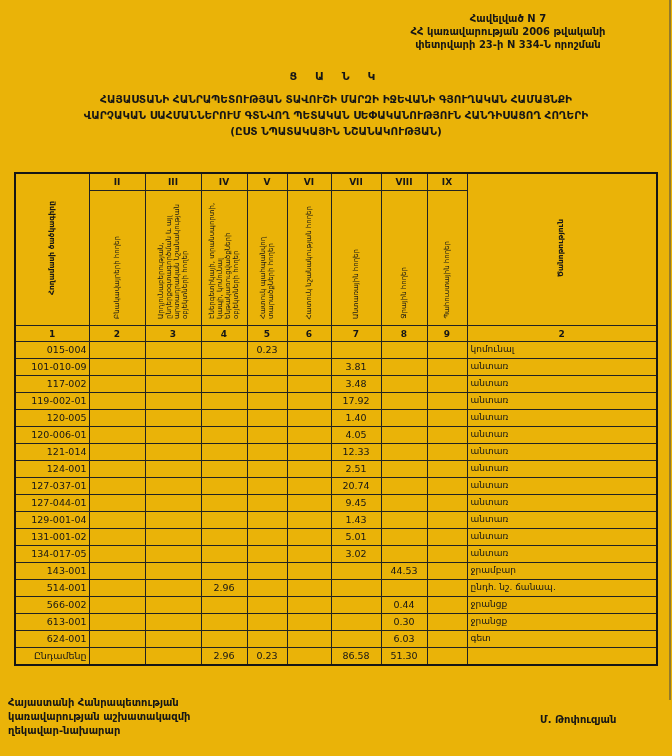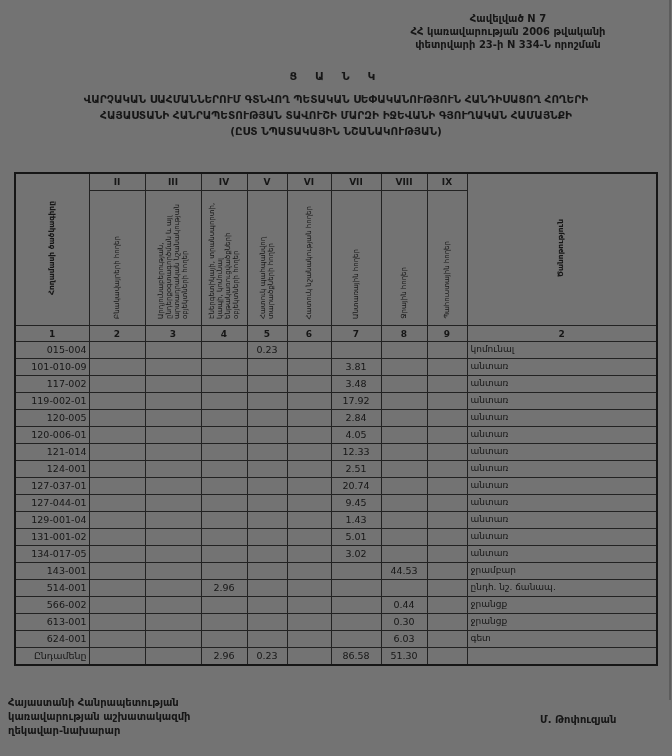--- a/index.html
+++ b/index.html
@@ -1,18 +1,18 @@
 <!DOCTYPE html>
 <html><head>
 <meta charset="utf-8">
 <style>
   html,body { margin:0; padding:0; background:#ddd; }
   .page {
     position:relative; width:672px; height:756px;
-    background:#737373; color:#161616; overflow:hidden;
+    background:#eab308; color:#161616; overflow:hidden;
     font-family:"DejaVu Sans", sans-serif;
   }
   
   .appendix {
     position:absolute; top:12px; left:408px; width:200px;
     text-align:center; font-size:10px; font-weight:bold; line-height:1.3;
   }
   
   .title-wrap { position:absolute; top:70px; left:0; width:672px; text-align:center; font-weight:bold; }
   .title-main { font-size:11px; letter-spacing:7px; margin-bottom:9px; }
@@ -58,22 +58,22 @@
 <div class="page">
 
   <div class="appendix">
     <div>Հավելված N 7</div>
     <div>ՀՀ կառավարության 2006 թվականի</div>
     <div>փետրվարի 23-ի N 334-Ն որոշման</div>
   </div>
 
   <div class="title-wrap">
     <div class="title-main">Ց Ա Ն Կ</div>
+    <div class="title-line">ՀԱՅԱՍՏԱՆԻ ՀԱՆՐԱՊԵՏՈՒԹՅԱՆ ՏԱՎՈՒՇԻ ՄԱՐԶԻ ԻՋԵՎԱՆԻ ԳՅՈՒՂԱԿԱՆ ՀԱՄԱՅՆՔԻ</div>
     <div class="title-line">ՎԱՐՉԱԿԱՆ ՍԱՀՄԱՆՆԵՐՈՒՄ ԳՏՆՎՈՂ ՊԵՏԱԿԱՆ ՍԵՓԱԿԱՆՈՒԹՅՈՒՆ ՀԱՆԴԻՍԱՑՈՂ ՀՈՂԵՐԻ</div>
-    <div class="title-line">ՀԱՅԱՍՏԱՆԻ ՀԱՆՐԱՊԵՏՈՒԹՅԱՆ ՏԱՎՈՒՇԻ ՄԱՐԶԻ ԻՋԵՎԱՆԻ ԳՅՈՒՂԱԿԱՆ ՀԱՄԱՅՆՔԻ</div>
     <div class="title-line">(ԸՍՏ ՆՊԱՏԱԿԱՅԻՆ ՆՇԱՆԱԿՈՒԹՅԱՆ)</div>
   </div>
 
   <table class="land-table">
     <colgroup>
       <col style="width:74px">
         <col style="width:56px">
         <col style="width:56px">
       <col style="width:46px">
         <col style="width:40px">
@@ -168,21 +168,21 @@
           <td class="num"></td>
           <td class="note">անտառ</td>
         </tr>
         <tr>
           <td class="code">120-005</td>
           <td class="num"></td>
           <td class="num"></td>
           <td class="num"></td>
           <td class="num"></td>
           <td class="num"></td>
-          <td class="num">2.84</td>
+          <td class="num">1.40</td>
           <td class="num"></td>
           <td class="num"></td>
           <td class="note">անտառ</td>
         </tr>
         <tr>
           <td class="code">120-006-01</td>
           <td class="num"></td>
           <td class="num"></td>
           <td class="num"></td>
           <td class="num"></td>

